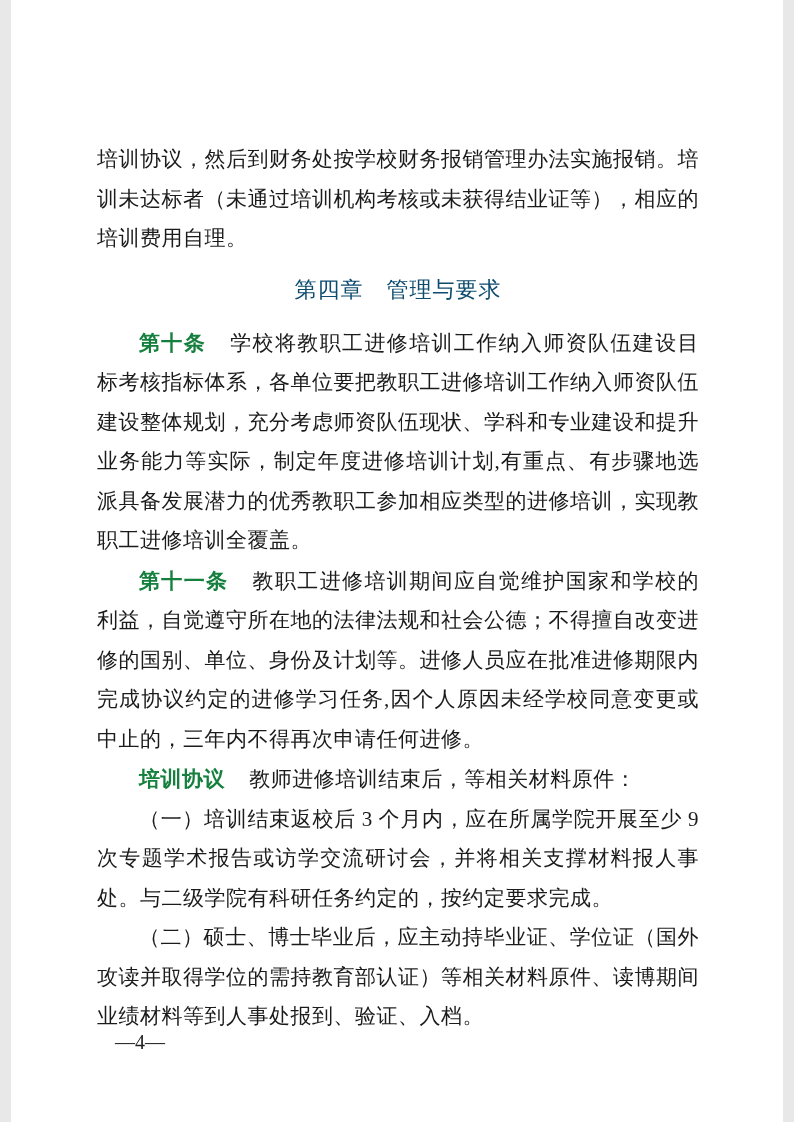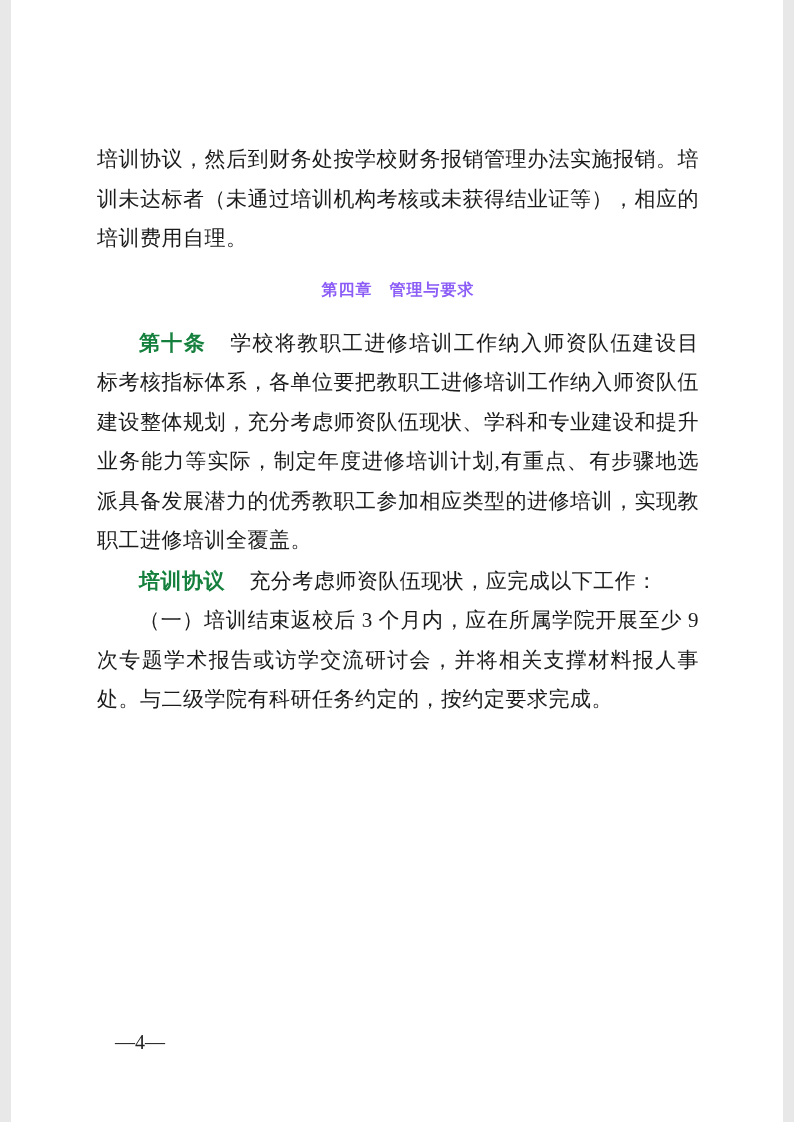--- a/index.html
+++ b/index.html
@@ -25,25 +25,25 @@
     line-height: 39.5px;
     text-align: justify;
     letter-spacing: 0.5px;
   }
   p.indent {
     text-indent: 2em;
   }
   h2.chapter {
     margin: 10px 0 12px 0;
     text-align: center;
-    font-size: 16px;
+    font-size: 22px;
     line-height: 42px;
-    font-weight: bold;
+    font-weight: normal;
     font-family: "Liberation Sans", "DejaVu Sans", sans-serif;
-    color: #8b5cf6;
+    color: #0c4a6e;
     letter-spacing: 1px;
   }
   .article-label {
     font-weight: bold;
     font-family: "Liberation Sans", "DejaVu Sans", sans-serif;
     color: #15803d;
     margin-right: 1.15em;
   }
   .page-number {
     position: absolute;
@@ -62,23 +62,27 @@
 <div class="page">
 
   <p class="body-text">培训协议，然后到财务处按学校财务报销管理办法实施报销。培训未达标者（未通过培训机构考核或未获得结业证等），相应的培训费用自理。</p>
 
   <h2 class="chapter">第四章　管理与要求</h2>
 
   <p class="body-text indent">
     <span class="article-label">第十条</span><span>学校将教职工进修培训工作纳入师资队伍建设目标考核指标体系，各单位要把教职工进修培训工作纳入师资队伍建设整体规划，充分考虑师资队伍现状、学科和专业建设和提升业务能力等实际，制定年度进修培训计划,有重点、有步骤地选派具备发展潜力的优秀教职工参加相应类型的进修培训，实现教职工进修培训全覆盖。</span>
   </p>
 
+  <p class="body-text indent">
+    <span class="article-label">第十一条</span><span>教职工进修培训期间应自觉维护国家和学校的利益，自觉遵守所在地的法律法规和社会公德；不得擅自改变进修的国别、单位、身份及计划等。进修人员应在批准进修期限内完成协议约定的进修学习任务,因个人原因未经学校同意变更或中止的，三年内不得再次申请任何进修。</span>
+  </p>
 
   <p class="body-text indent">
-    <span class="article-label">培训协议</span><span>充分考虑师资队伍现状，应完成以下工作：</span>
+    <span class="article-label">培训协议</span><span>教师进修培训结束后，等相关材料原件：</span>
   </p>
 
   <p class="body-text indent">（一）培训结束返校后 3 个月内，应在所属学院开展至少 9 次专题学术报告或访学交流研讨会，并将相关支撑材料报人事处。与二级学院有科研任务约定的，按约定要求完成。</p>
 
+  <p class="body-text indent">（二）硕士、博士毕业后，应主动持毕业证、学位证（国外攻读并取得学位的需持教育部认证）等相关材料原件、读博期间业绩材料等到人事处报到、验证、入档。</p>
 
   <div class="page-number">—4—</div>
 
 </div>
 
 </body></html>

